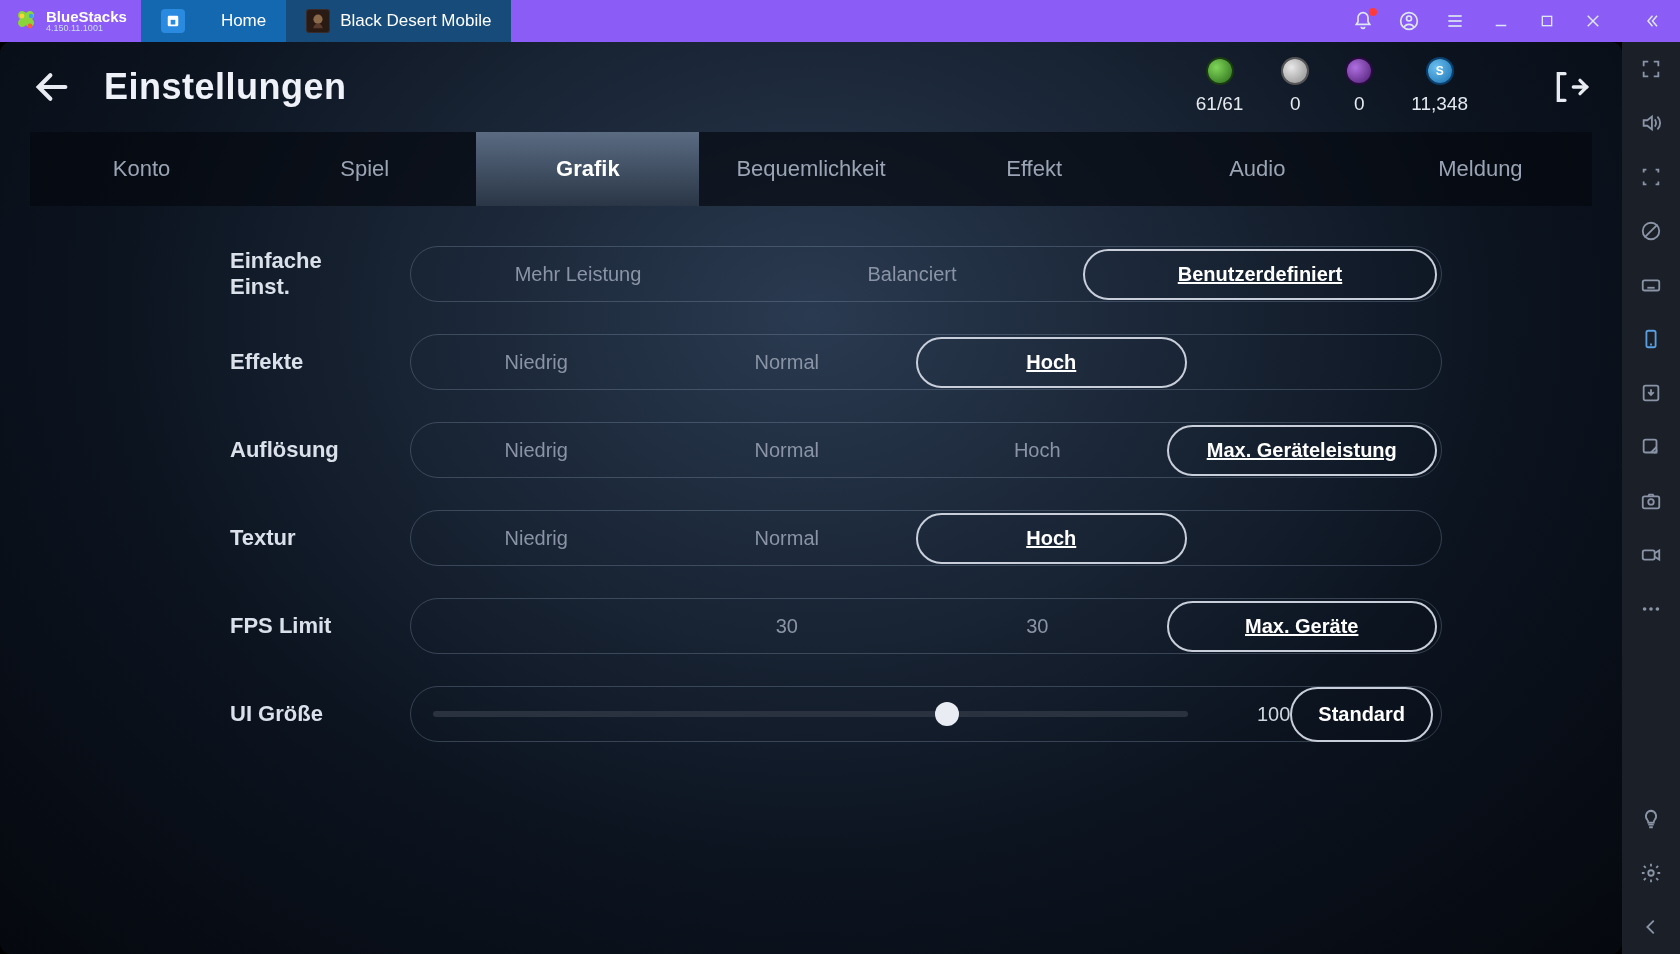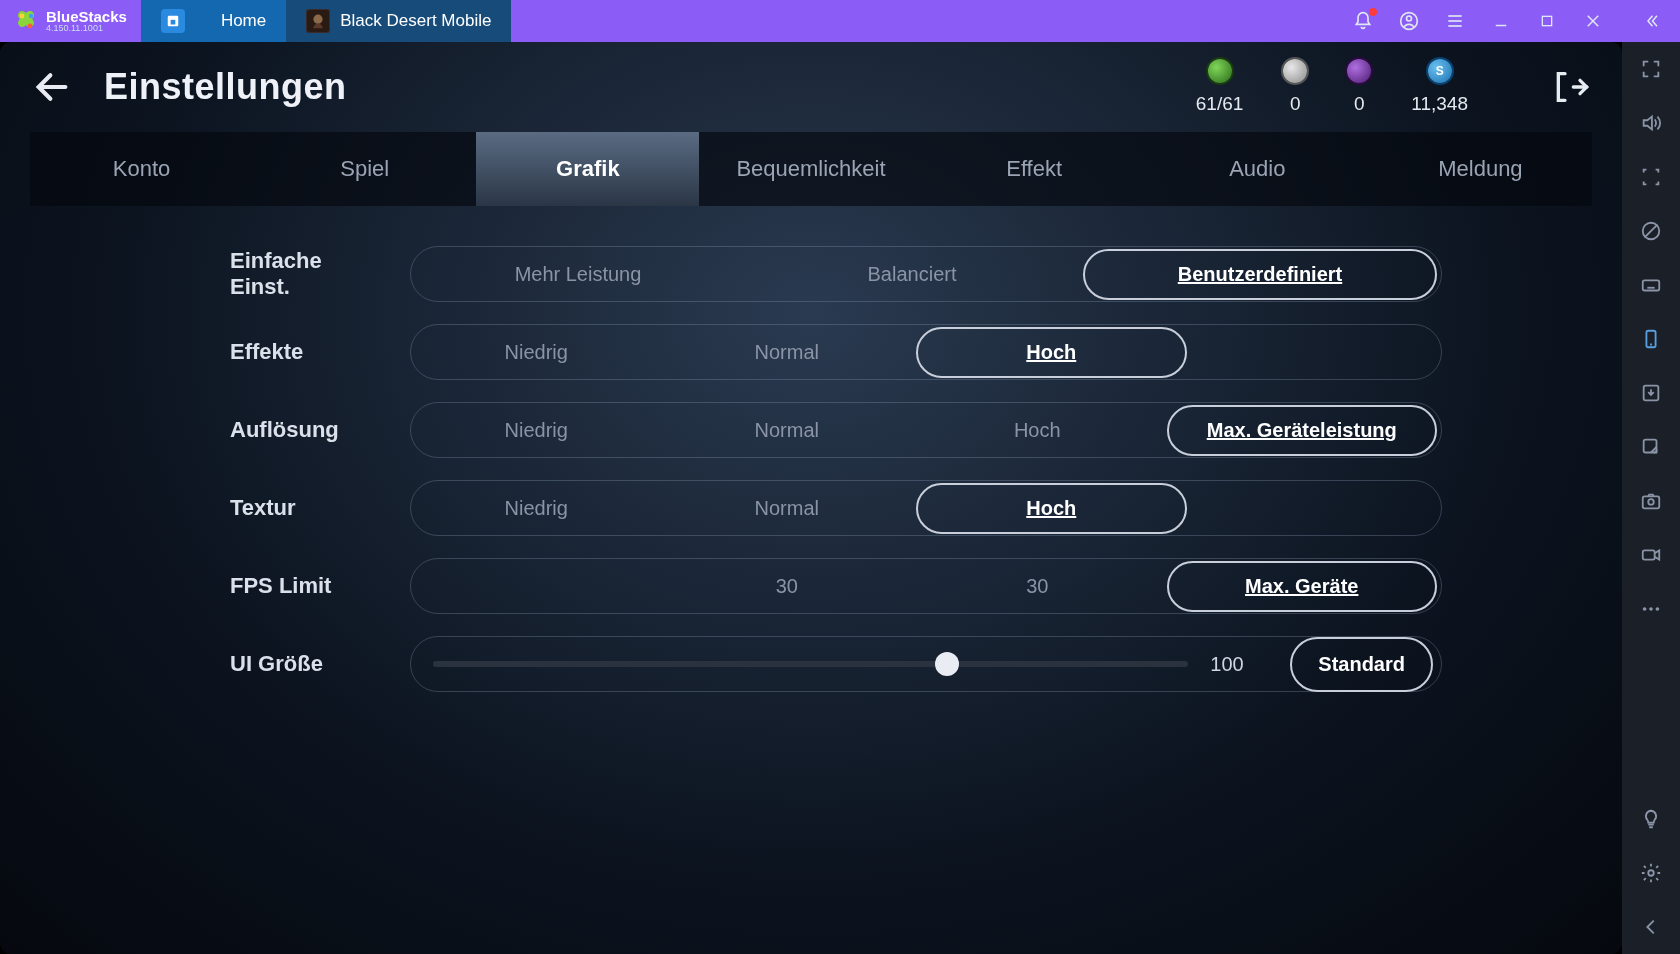--- a/index.html
+++ b/index.html
@@ -86,21 +86,21 @@
   color:#9aa4b4;
   cursor:pointer;
 }
 .settings-tab.active {
   background: linear-gradient(180deg, #5a6b82 0%, #2a3646 100%);
   color:#fff;
   font-weight:600;
 }
 
 .settings-body { padding: 40px 180px 0 230px; }
-.setting-row { display:flex; align-items:center; gap: 40px; margin-bottom: 22px; }
+.setting-row { display:flex; align-items:center; gap: 40px; margin-bottom: 32px; }
 .setting-label { width:140px; font-size:22px; color:#dbe1ea; font-weight:600; line-height:1.2; }
 .pill-group {
   flex:1;
   display:flex;
   border:1px solid rgba(130,145,170,0.35);
   border-radius: 34px;
   height: 56px;
   align-items:center;
 }
 .pill-opt {
@@ -119,21 +119,21 @@
   border-radius:32px;
   padding: 12px 12px;
   margin: 0 4px;
   text-decoration: underline;
 }
 .pill-group.slider {
   position:relative;
 }
 .slider-track { flex:1; height:6px; background:#2a3240; border-radius:3px; margin:0 22px; position:relative; }
 .slider-thumb { position:absolute; top:50%; transform:translate(-50%,-50%); width:24px; height:24px; background:#e9ecf2; border-radius:50%; cursor:pointer; }
-.slider-value { width:80px; text-align:left; font-size:20px; color:#cfd6e0; }
+.slider-value { width:80px; text-align:right; font-size:20px; color:#cfd6e0; }
 .slider-standard { border:2.5px solid #c8cfdb; border-radius:32px; padding:14px 26px; color:#fff; font-weight:600; font-size:20px; margin-right:8px; cursor:pointer; }
 
 
 .side-rail {
   width:58px;
   background:#1a1f28;
   display:flex;
   flex-direction:column;
   align-items:center;
   padding: 14px 0;

